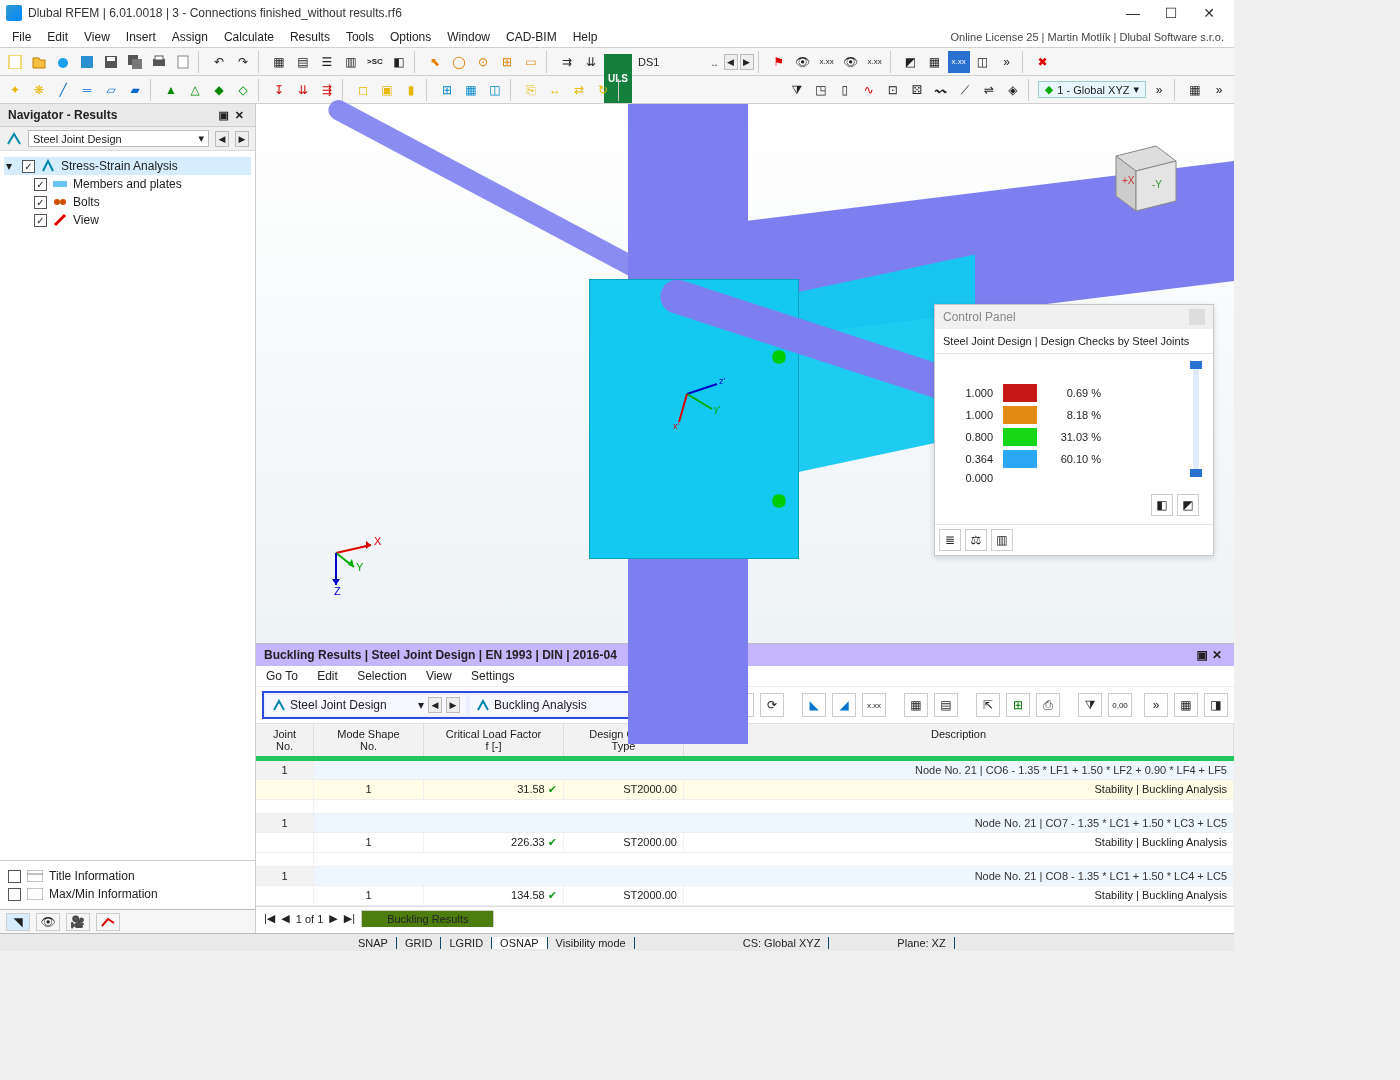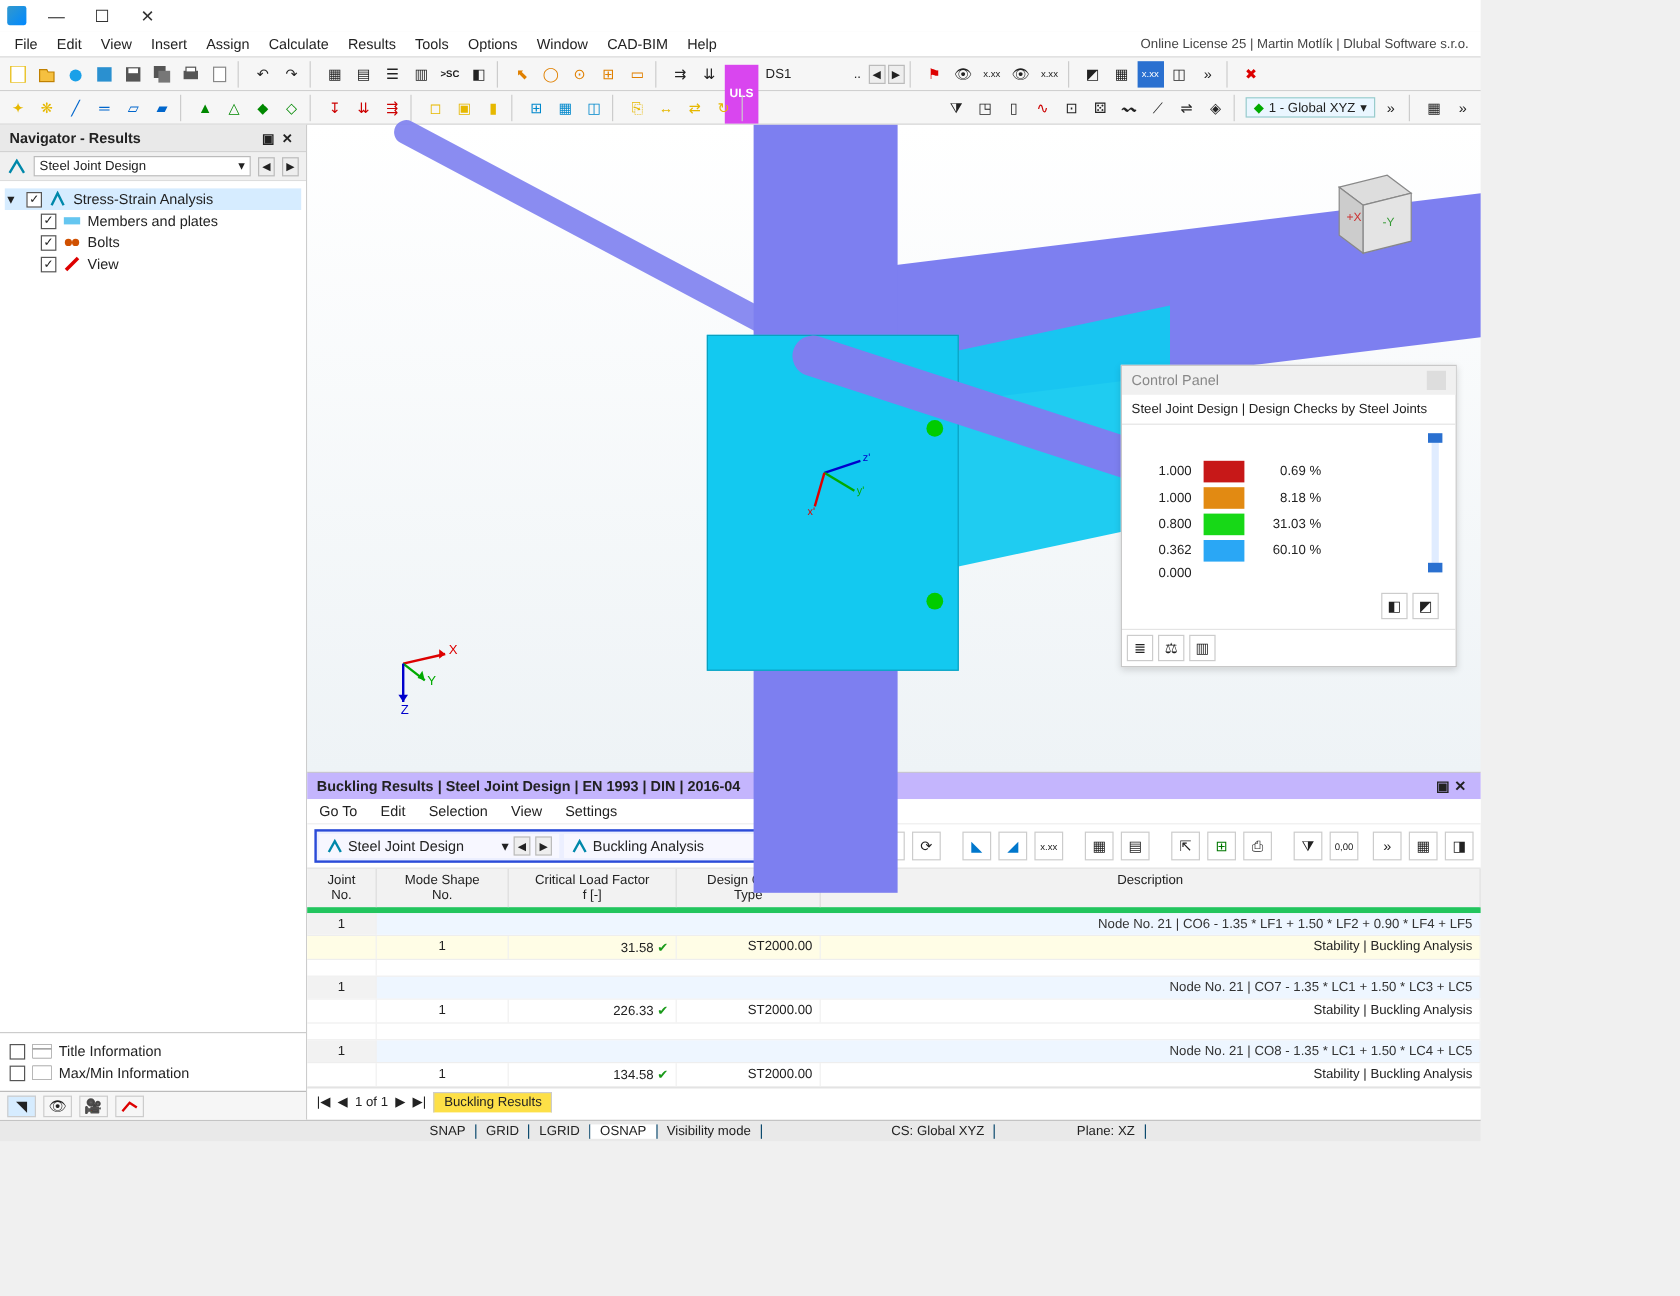--- a/index.html
+++ b/index.html
@@ -8,21 +8,21 @@
   .titlebar .app-icon { width: 16px; height: 16px; margin-right: 6px; background: linear-gradient(135deg,#39c,#08f); border-radius:2px;}
   .titlebar .title { flex:1; font-size:12px; color:#333;}
   .win-btn { width: 38px; text-align:center; font-size:14px; color:#333; }
   .menubar { height: 22px; background:#fff; border-bottom:1px solid #d0d0d0; display:flex; align-items:center; padding:0 4px; }
   .menubar .m-item { padding: 2px 8px; font-size:12px; cursor:default;}
   .menubar .right { margin-left:auto; font-size:11px; color:#444; padding-right:6px;}
   .toolbar { height: 28px; background:#f6f6f6; border-bottom:1px solid #d0d0d0; display:flex; align-items:center; padding:0 4px; gap:2px;}
   .tb-btn { width:22px; height:22px; display:flex; align-items:center; justify-content:center; border:1px solid transparent; }
   .tb-sep { width:6px; height:22px; border-left:1px solid #ccc; margin:0 2px;}
   .tb-ico { width:14px; height:14px; }
-  .uls-badge { background:#d946ef; color:#fff; font-size:10px; padding:19px 4px; font-weight:bold;margin-top:33px;}
+  .uls-badge { background:#15803d; color:#fff; font-size:10px; padding:19px 4px; font-weight:bold;margin-top:33px;}
   .ds1 { font-size:11px; padding:0 4px;}
   .cs-dd { font-size:11px; background:#eaf6ff; border:1px solid #9cc; padding:1px 6px; display:flex; align-items:center; gap:4px;}
   .main { display:flex; height: calc(951px - 26px - 22px - 28px - 28px - 18px); }
   .navcol { width: 258px; background:#fff; border-right:1px solid #ccc; display:flex; flex-direction:column;}
   .panel-title { background:#e9e9e9; padding:4px 8px; font-weight:600; font-size:12px; display:flex; align-items:center; border-bottom:1px solid #ccc;}
   .panel-title .spacer{flex:1;}
   .panel-title .pin,.panel-title .x{ font-size:11px; padding:0 3px; cursor:pointer;}
   .dd-row { background:#f0f0f0; padding:3px 6px; display:flex; align-items:center; gap:6px; border-bottom:1px solid #ddd;}
   .dd-row .dd { flex:1; background:#fff; border:1px solid #bbb; padding:1px 4px; font-size:11px; display:flex; align-items:center;}
   .dd-row .dd .chev{margin-left:auto;}
@@ -72,35 +72,38 @@
   .table{font-size:11px;}
   .table .hdr{display:flex; background:#f2f2f2; border-bottom:5px solid #22c55e;}
   .table .hdr div{padding:4px 6px; text-align:center; border-right:1px solid #ddd;}
   .c-joint{width:58px;} .c-mode{width:110px;} .c-clf{width:140px;} .c-dtype{width:120px;} .c-desc{flex:1;}
   .table .row{display:flex; border-bottom:1px solid #eee;}
   .table .row div{padding:3px 6px; border-right:1px solid #f0f0f0;text-align:right;}
   .table .grp{padding:3px 8px; background:#eef6ff; color:#333;}
   .table .row.sel{background:#fffde6;}
   .chk{color:#1a9a1a;}
   .pager{display:flex;align-items:center; gap:6px; padding:3px 8px; border-top:1px solid #ddd; font-size:11px;}
-  .pager .tab{border:1px solid #ccc; border-bottom:none; padding:2px 8px; background:#fde047;}
+  .pager .tab{border:1px solid #ccc; border-bottom:none; padding:2px 25px; background:#4d7c0f;}
   .statusbar{height:18px; background:#e9e9e9; border-top:1px solid #bbb; display:flex; align-items:center; font-size:11px;}
   .statusbar .seg{padding:0 8px; border-right:1px solid #0c4a6e;}
   .statusbar .seg.active{background:#fff;}
   .left-tabs{height:24px;background:#f6f6f6;border-top:1px solid #bbb;display:flex;align-items:center;gap:6px;padding:0 6px; border-right:1px solid #ccc; width:258px;}
   .left-tabs .lt{width:24px;height:18px;border:1px solid #ccc;display:flex;align-items:center;justify-content:center;}
   .lt.active{background:#d6ecff;}
   .rightcol{display:flex;flex-direction:column;flex:1;}
   svg{display:block;}
 </style>
 </head>
 <body>
 
 <div class="titlebar">
   <div class="app-icon"></div>
+  <div class="title">
+    <span>Dlubal RFEM</span> | <span>6.01.0018</span> | <span>3</span> - <span>Connections finished_without results.rf6</span>
+  </div>
   <div class="win-btn">—</div>
   <div class="win-btn">☐</div>
   <div class="win-btn">✕</div>
 </div>
 
 <div class="menubar">
   <span class="m-item">File</span>
   <span class="m-item">Edit</span>
   <span class="m-item">View</span>
   <span class="m-item">Insert</span>
@@ -400,21 +403,21 @@
                   <span class="val">1.000</span>
                   <span class="swatch" style="background:#e28a12;"></span>
                   <span class="pct">8.18 %</span>
                 </div>
               <div class="leg-row">
                   <span class="val">0.800</span>
                   <span class="swatch" style="background:#17d817;"></span>
                   <span class="pct">31.03 %</span>
                 </div>
               <div class="leg-row">
-                  <span class="val">0.362</span>
+                  <span class="val">0.364</span>
                   <span class="swatch" style="background:#2aa7f5;"></span>
                   <span class="pct">60.10 %</span>
                 </div>
               <div class="leg-row">
                   <span class="val">0.000</span>
                 </div>
             </div>
             <div class="slider-track" style="height:110px;">
               <div style="position:absolute;top:-3px;left:-3px;width:12px;height:8px;background:#2a70d0;"></div>
               <div style="position:absolute;bottom:-3px;left:-3px;width:12px;height:8px;background:#2a70d0;"></div>

